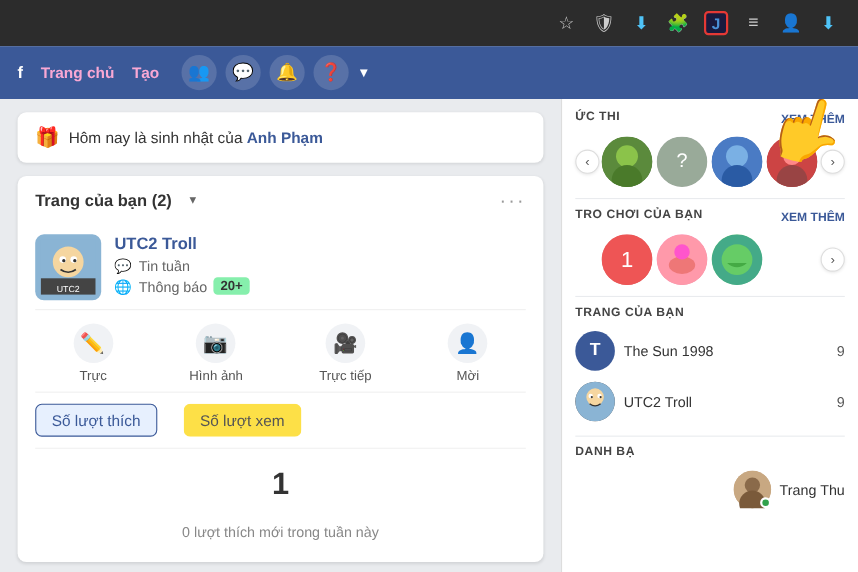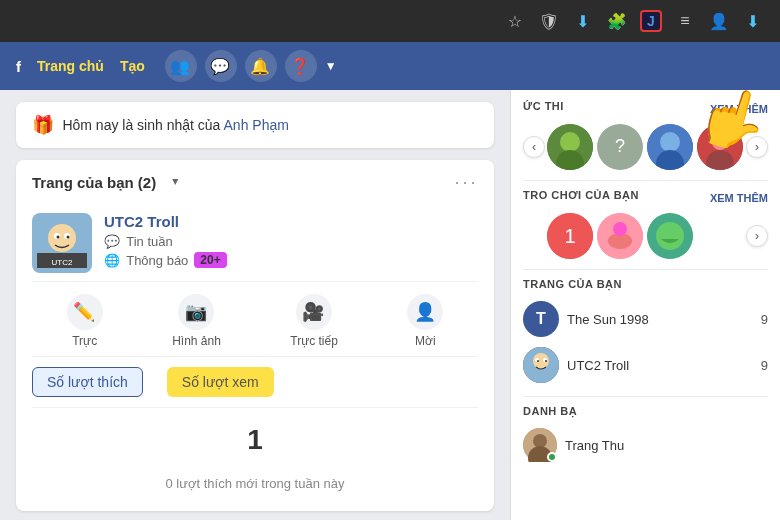--- a/index.html
+++ b/index.html
@@ -47,21 +47,21 @@
       align-items: center;
       padding: 0 16px;
       gap: 16px;
     }
     .fb-logo {
       color: white;
       font-weight: bold;
       font-size: 15px;
     }
     .fb-nav-link {
-      color: #fde047;
+      color: #f9a8d4;
       font-size: 14px;
       font-weight: 600;
       text-decoration: none;
       cursor: pointer;
     }
     .fb-nav-icons {
       display: flex;
       gap: 8px;
       align-items: center;
       margin-left: 4px;
@@ -106,21 +106,21 @@
       padding: 12px 16px;
       margin-bottom: 12px;
       display: flex;
       align-items: center;
       gap: 8px;
       font-size: 14px;
       box-shadow: 0 1px 3px rgba(0,0,0,0.1);
     }
     .birthday-icon { font-size: 18px; }
     .birthday-text { color: #333; }
-    .birthday-name { color: #3b5998; font-weight: 400; margin-top: 40px; }
+    .birthday-name { color: #3b5998; font-weight: 700; margin-top: 40px; }
 
     
     .page-section {
       background: white;
       border-radius: 8px;
       padding: 12px 16px;
       box-shadow: 0 1px 3px rgba(0,0,0,0.1);
     }
     .page-header {
       display: flex;
@@ -170,21 +170,21 @@
     }
     .page-meta {
       display: flex;
       align-items: center;
       gap: 6px;
       color: #666;
       font-size: 13px;
       margin-bottom: 3px;
     }
     .notification-badge {
-      background: #d946ef;
+      background: #86efac;
       border-radius: 4px;
       padding: 1px 6px;
       font-size: 12px;
       color: #333;
       font-weight: 600;
     }
 
     
     .action-buttons {
       display: flex;
@@ -364,20 +364,21 @@
     }
     .right-page-name { font-size: 13px; color: #333; font-weight: 500; }
     .right-page-count { font-size: 13px; color: #555; }
 
     
     .contact-item {
       display: flex;
       align-items: center;
       gap: 8px;
       padding: 5px 0;
+      justify-content: flex-end;
     }
     .contact-avatar {
       width: 34px;
       height: 34px;
       border-radius: 50%;
       background: #aaa;
       flex-shrink: 0;
       position: relative;
     }
     .online-dot {

